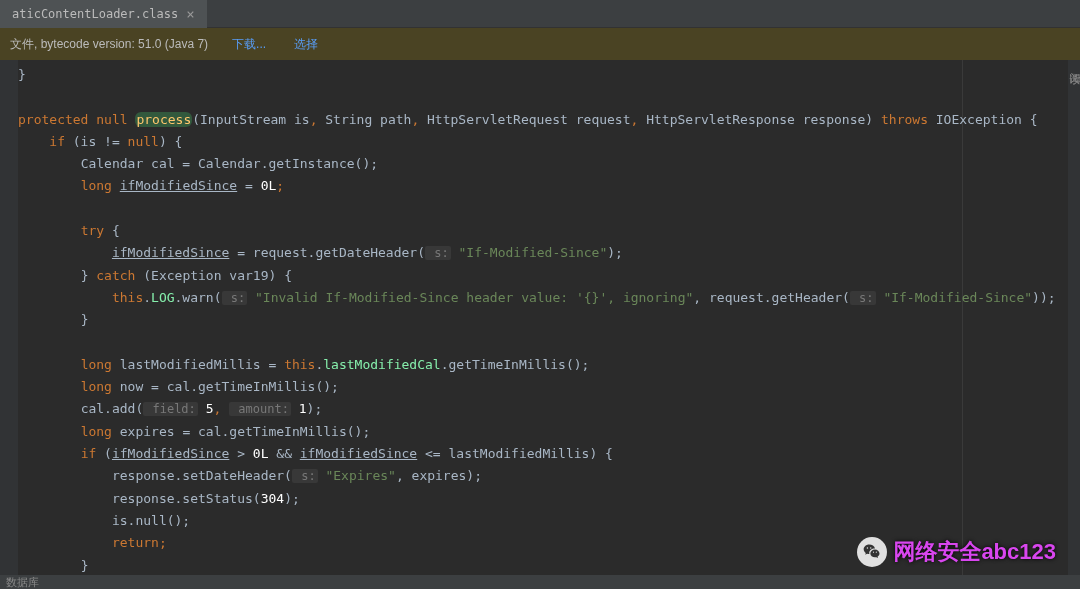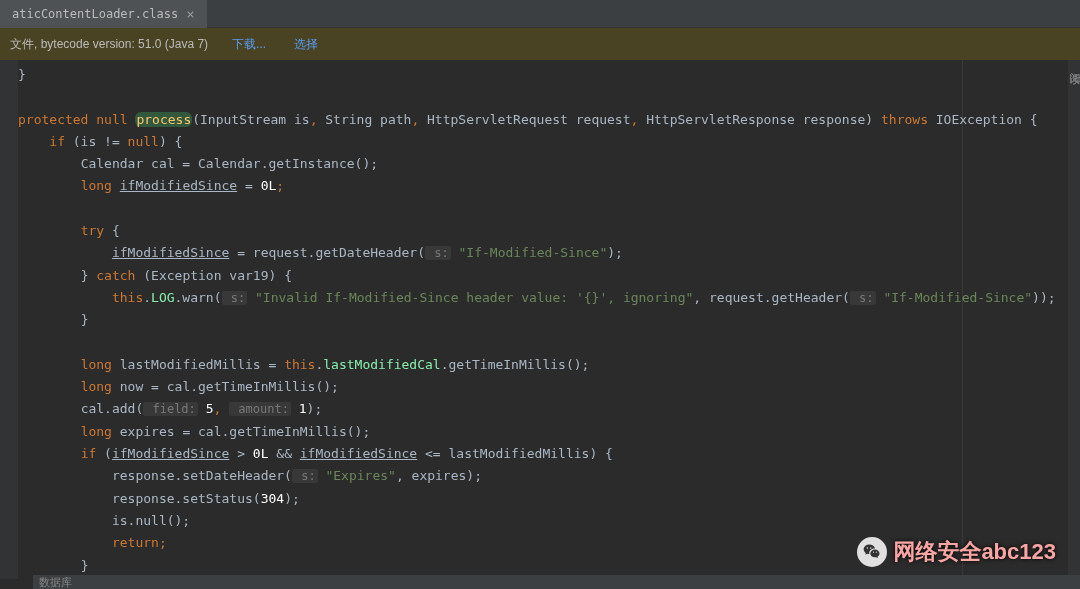--- a/index.html
+++ b/index.html
@@ -19,22 +19,22 @@
 pre.code { position:absolute; left:18px; top:4px; right:14px; font-family:inherit; font-size:13px; line-height:22.3px; white-space:pre; }
 .tok { color:#a9b7c6; }
 .kw { color:#cc7832;margin-top:36px; }
 .num { color:#ffffff; }
 .str { color:#6a8759; }
 .hint { color:#787878; background:#383838; padding:0 2px; border-radius:2px; font-size:12px; }
 .field { color:#86efac; }
 .ital { }
 .ul { text-decoration:underline; }
 .method-hl { background:#32593d; color:#ffc66d; border-radius:6px; padding:0 1px;}
-.status-bar { position:absolute; left:0; right:0; bottom:0; height:14px; background:#3c3f41; font-size:11px; color:#888; padding:0 6px; display:flex; align-items:center; font-family:sans-serif;margin-left:33px; }
-.watermark { position:absolute; right:24px; bottom:22px; display:flex; align-items:center; gap:6px; color:#fca5a5; font-family:sans-serif; font-size:22px; font-weight:bold; text-shadow:0 0 4px #000; }
+.status-bar { position:absolute; left:0; right:0; bottom:0; height:14px; background:#3c3f41; font-size:11px; color:#888; padding:0 6px; display:flex; align-items:center; font-family:sans-serif; }
+.watermark { position:absolute; right:24px; bottom:22px; display:flex; align-items:center; gap:6px; color:#d946ef; font-family:sans-serif; font-size:22px; font-weight:bold; text-shadow:0 0 4px #000; }
 .wm-icon { width:30px; height:30px; border-radius:50%; background:#e0e0e0; display:flex; align-items:center; justify-content:center; }
 .wm-icon svg { width:20px; height:20px; fill:#333; }
 </style>
 </head>
 <body>
 
 <div class="tab-bar">
   <div class="tab">
     <span>aticContentLoader.class</span>
     <span class="tab-close">×</span>

